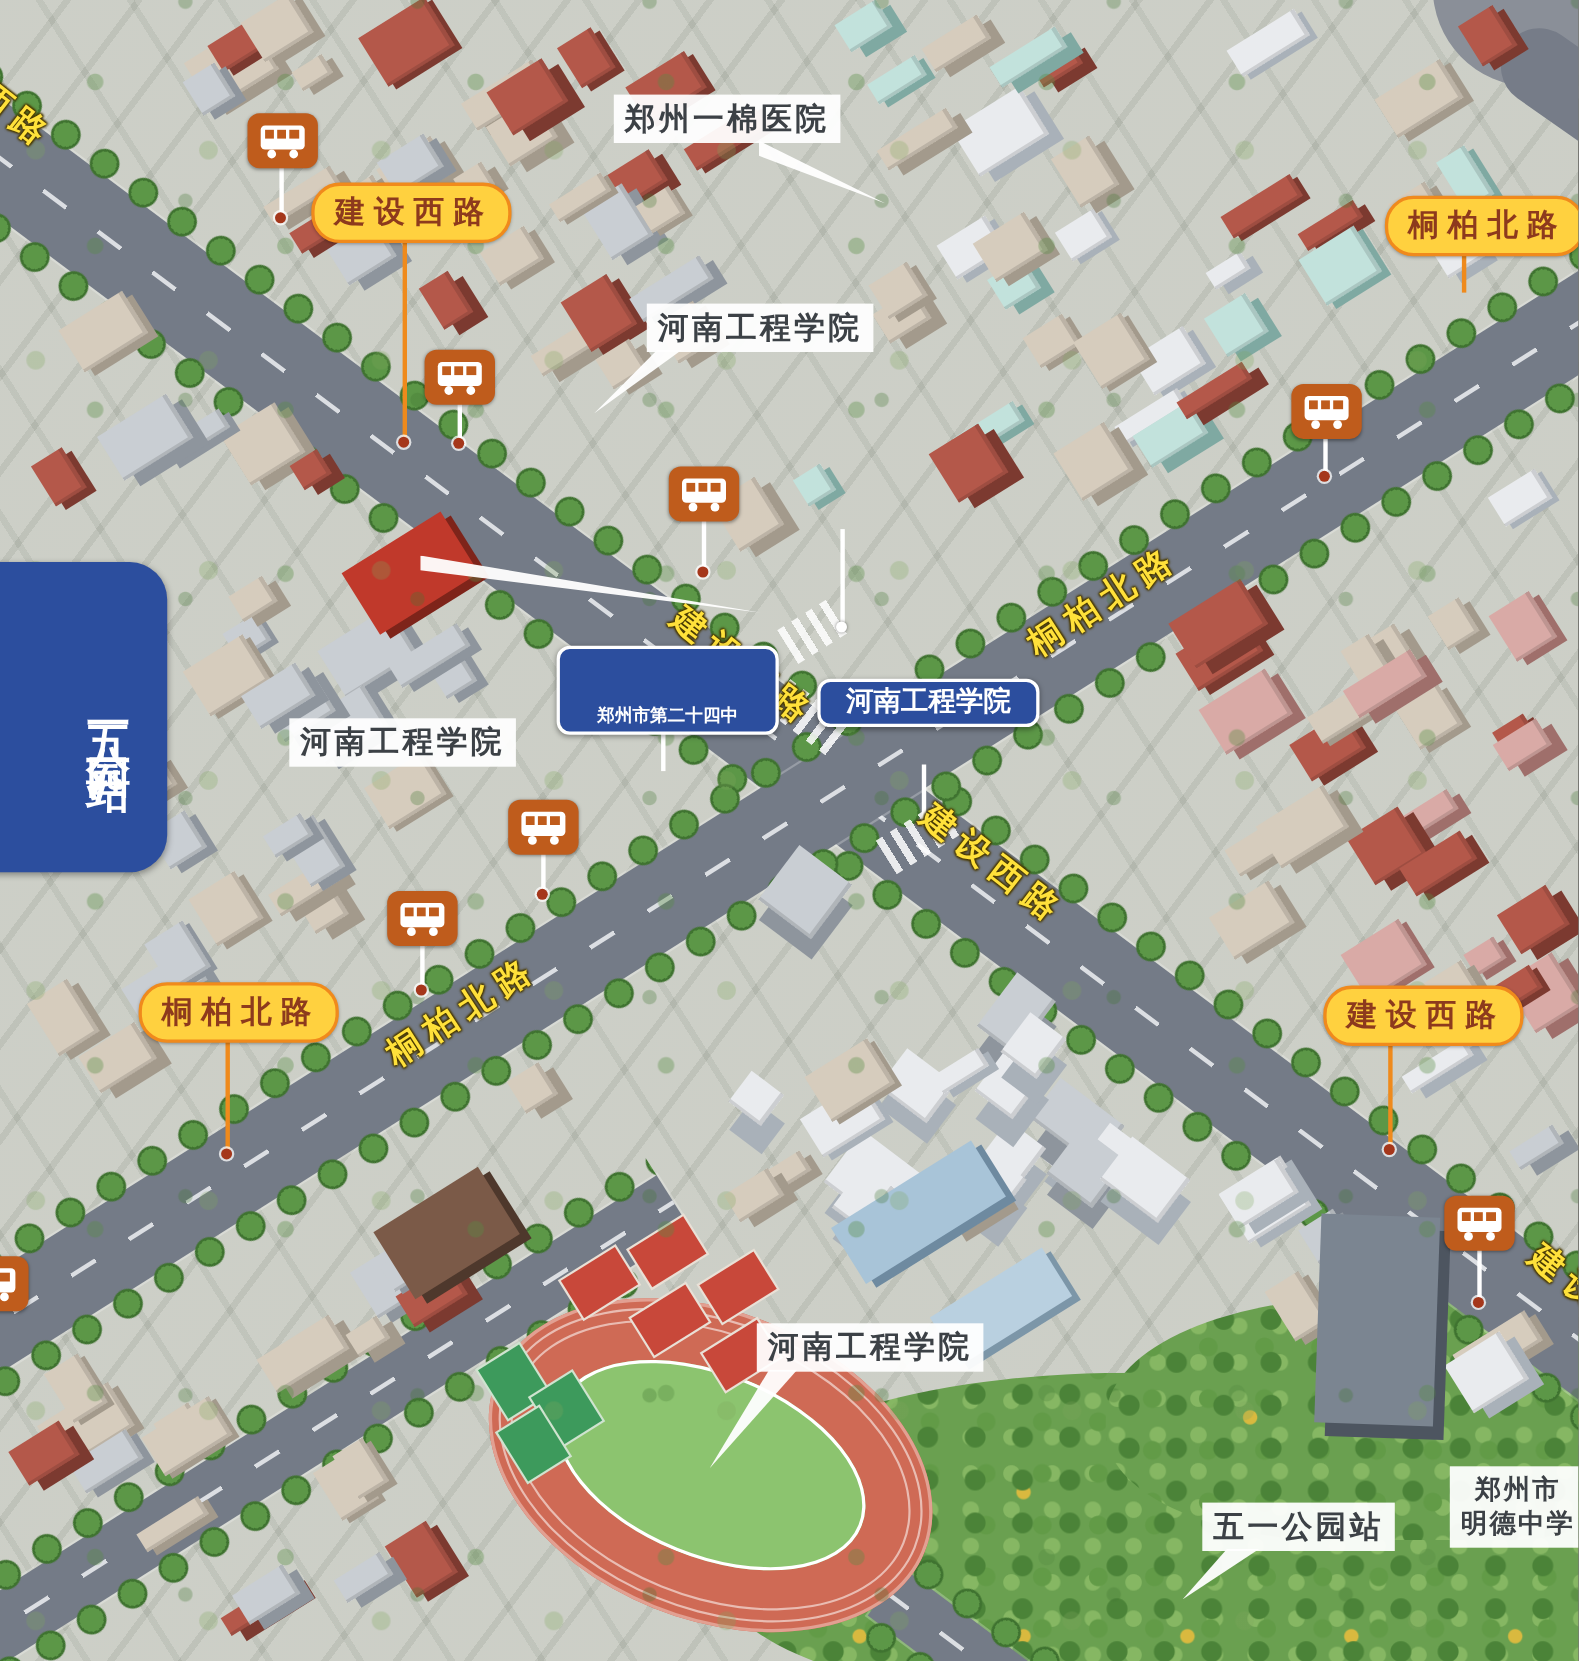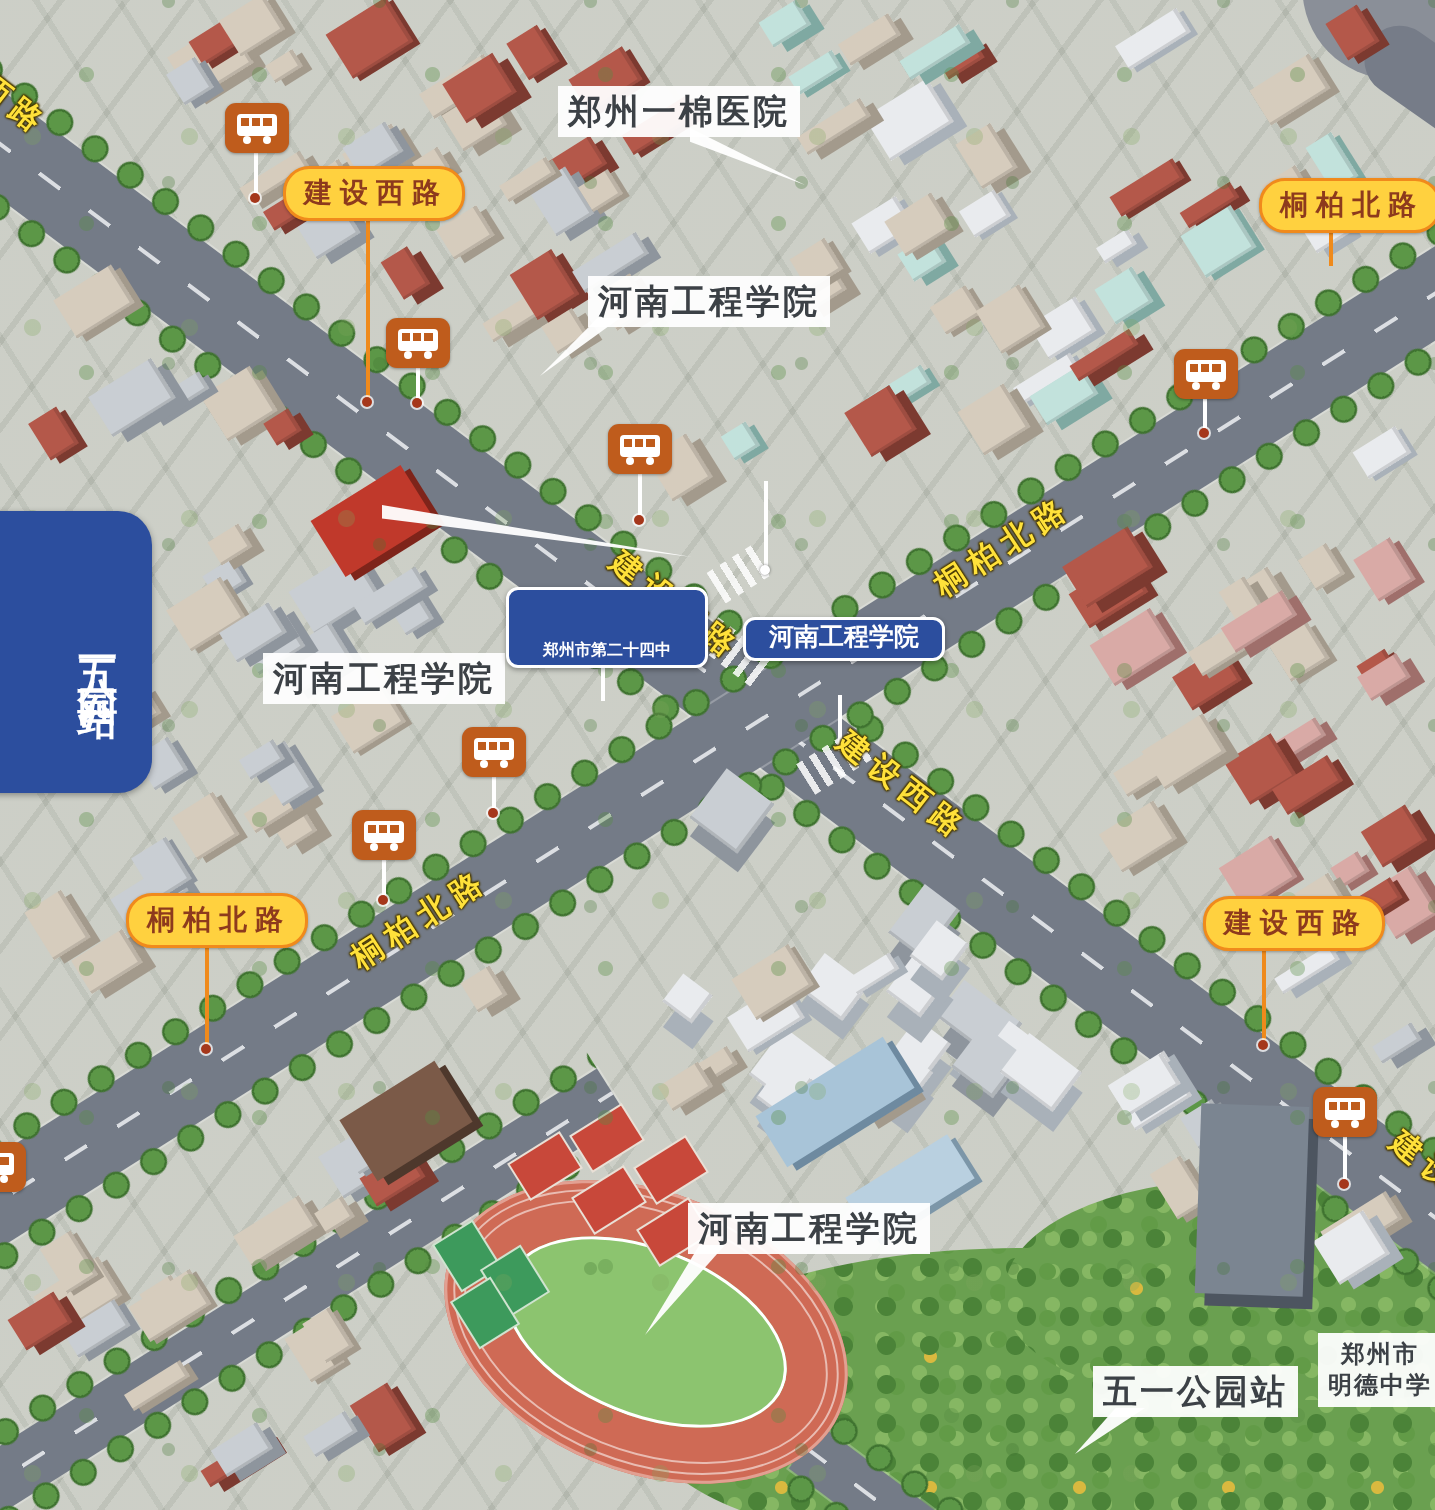--- a/index.html
+++ b/index.html
@@ -65,21 +65,21 @@
   .dot{position:absolute;z-index:8;width:10px;height:10px;border-radius:50%;
        background:#a5371b;box-shadow:0 0 0 2px rgba(255,255,255,.75);}
   .dot.white{background:#fff;box-shadow:0 0 3px rgba(0,0,0,.5);}
   .wedge{position:absolute;z-index:9;background:#fff;opacity:.95;}
   .bus{position:absolute;z-index:10;width:64px;height:50px;background:#bf5c1c;border-radius:11px;
        display:flex;align-items:center;justify-content:center;box-shadow:0 1px 3px rgba(0,0,0,.35);}
   .badge{position:absolute;z-index:10;background:#ffd13f;border:3px solid #f08a1c;border-radius:26px;
        color:#8d3a1d;font-size:28px;font-weight:bold;letter-spacing:8px;padding:5px 14px 6px 18px;
        white-space:nowrap;box-shadow:0 1px 3px rgba(0,0,0,.3);}
   .wlabel{position:absolute;z-index:10;background:rgba(255,255,255,.94);color:#3c4146;
-       font-weight:bold;font-size:34px;letter-spacing:3px;padding:6px 10px;white-space:nowrap;
+       font-weight:bold;font-size:28px;letter-spacing:3px;padding:6px 10px;white-space:nowrap;
        line-height:1.15;}
   .wlabel.two{font-size:24px;letter-spacing:2px;text-align:center;line-height:1.3;}
   .exit{position:absolute;z-index:10;background:#2c4e9e;border:3px solid #fff;border-radius:12px;
        color:#fff;text-align:center;padding:2px 10px 6px;box-shadow:0 2px 5px rgba(0,0,0,.35);}
   .exit .l1{font-size:26px;font-weight:bold;letter-spacing:2px;line-height:1.25;}
   .exit .letter{font-size:40px;font-weight:bold;margin-right:5px;vertical-align:-3px;}
   .exit .l2{font-weight:bold;line-height:1.2;}
   .exit.e .l2{font-size:23px;} .exit.d .l2{font-size:16px;margin-top:48px;} .exit.c .l2{font-size:25px;}
   .rtext{position:absolute;z-index:8;color:#ffe13a;font-size:31px;font-weight:bold;letter-spacing:8px;
        white-space:nowrap;

